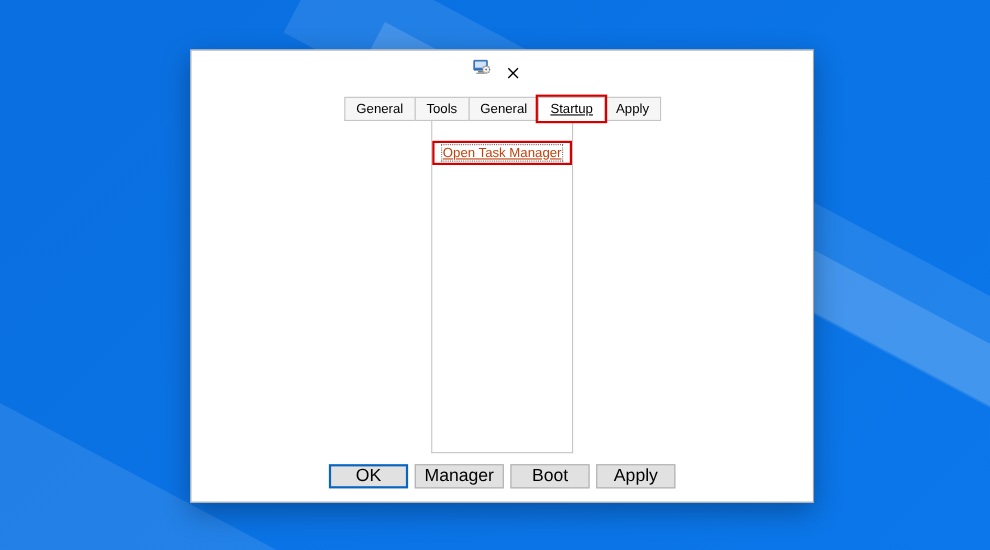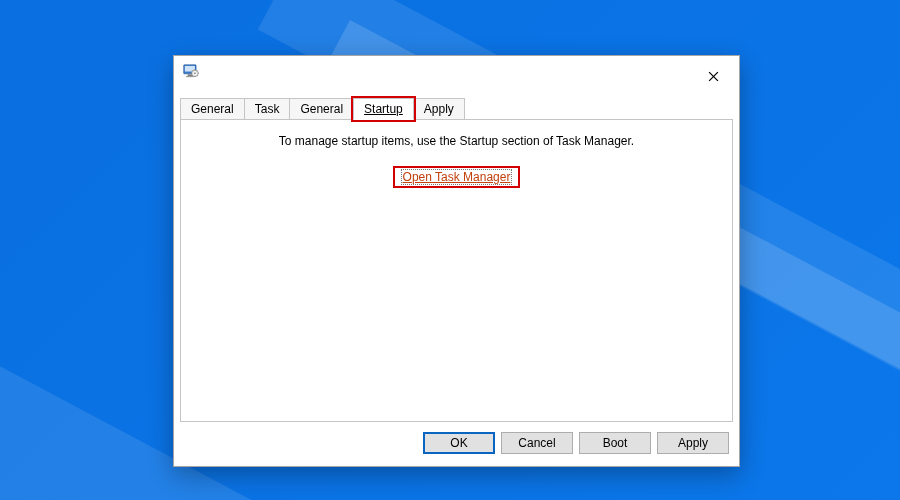--- a/index.html
+++ b/index.html
@@ -24,28 +24,29 @@
     transform-origin: top left;
   }
   .beam.b1 { left: 300px; top: -50px; width: 800px; height: 90px; transform: rotate(28deg); }
   .beam.b2 { left: 350px; top: 20px; width: 900px; height: 50px; transform: rotate(28deg); background: rgba(255,255,255,0.15);}
   .beam.b3 { left: -200px; top: 260px; width: 1200px; height: 140px; transform: rotate(28deg); background: rgba(255,255,255,0.10);}
   .beam.b4 { left: -200px; top: 420px; width: 1200px; height: 60px; transform: rotate(28deg); background: rgba(255,255,255,0.12);}
 
   .window {
     position: absolute;
     left: 173px;
-    top: 55px;
+    top: 45px;
     width: 565px;
     height: 410px;
     background: #ffffff;
     border: 1px solid #a5a5a5;
     box-shadow: 0 8px 24px rgba(0,0,0,0.30);
     display: flex;
     flex-direction: column;
+    align-items: center;
   }
   .titlebar {
     height: 36px;
     display: flex;
     align-items: flex-start;
     justify-content: space-between;
     padding: 6px 6px 0 8px;
   }
   .app-icon svg { width: 18px; height: 18px; display:block;}
   .close-btn {
@@ -134,21 +135,21 @@
     display: flex;
     justify-content: flex-end;
     gap: 6px;
     padding: 10px 10px 12px 10px;
   }
   .win-btn {
     min-width: 72px;
     height: 22px;
     border: 1px solid #adadad;
     background: #e1e1e1;
-    font-size: 12px;
+    font-size: 16px;
     font-family: inherit;
     padding: 0 8px;
     cursor: default;
   }
   .win-btn.default {
     border: 2px solid #0a64c2;
     background: #e1e1e1;
     height: 22px;
     padding: 0 7px;
   }
@@ -187,35 +188,34 @@
       <div class="close-btn">
         <svg viewBox="0 0 10 10">
           <line x1="1" y1="1" x2="9" y2="9" stroke="#000" stroke-width="1.1"></line>
           <line x1="9" y1="1" x2="1" y2="9" stroke="#000" stroke-width="1.1"></line>
         </svg>
       </div>
     </div>
 
     <div class="tabstrip">
       <div class="tab">General</div>
-      <div class="tab">Task</div>
+      <div class="tab">Tools</div>
       <div class="tab">General</div>
       <div class="tab active highlight">Startup</div>
       <div class="tab">Apply</div>
     </div>
 
     <div class="tab-panel">
-      <div class="instruction">To manage startup items, use the Startup section of Task Manager.</div>
       <div class="link-wrap">
         <span class="link-box">
           <a class="tm-link">Open Task Manager</a>
         </span>
       </div>
     </div>
 
     <div class="button-row">
       <button class="win-btn default">OK</button>
-      <button class="win-btn">Cancel</button>
+      <button class="win-btn">Manager</button>
       <button class="win-btn">Boot</button>
       <button class="win-btn">Apply</button>
     </div>
   </div>
 </div>
 
 </body></html>

